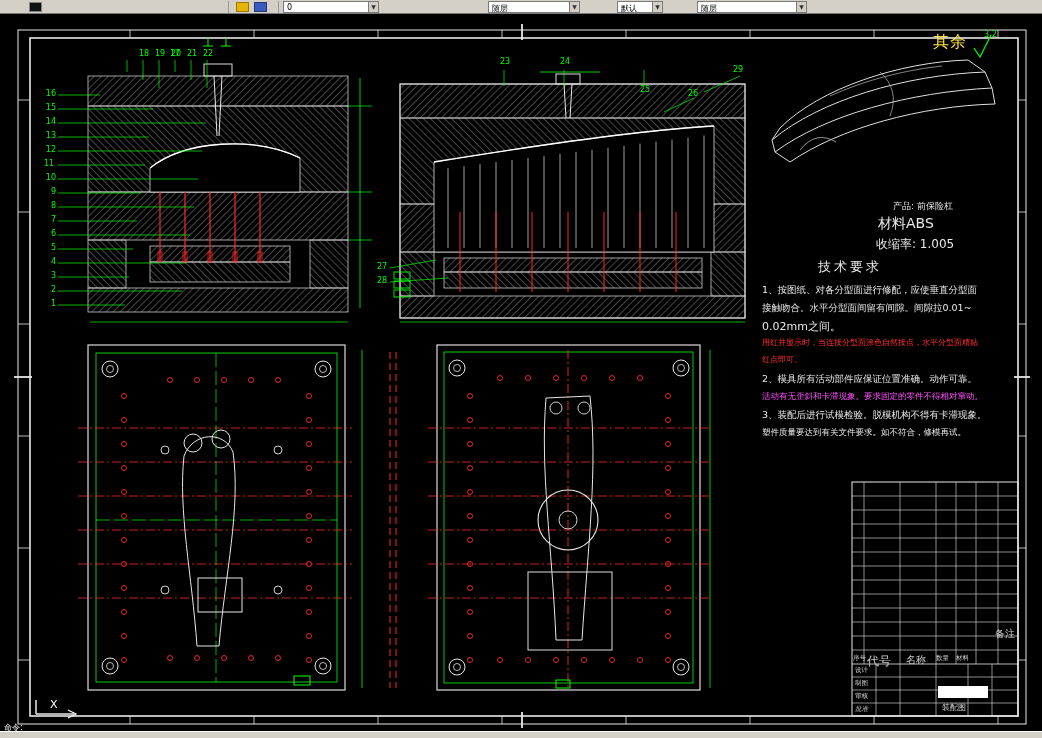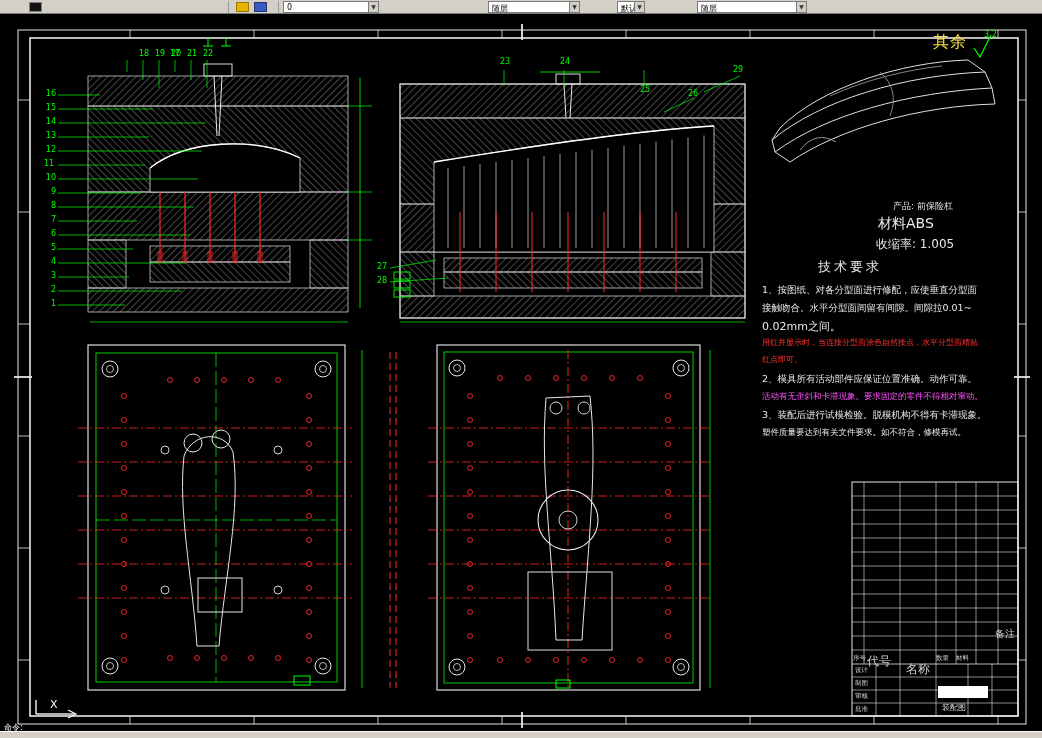--- a/index.html
+++ b/index.html
@@ -373,46 +373,46 @@
       <span style="position: absolute; left: 762px; top: 303px; font-size: 9.5px; color: rgb(232, 232, 232); line-height: 1; white-space: nowrap;">接触吻合。水平分型面间留有间隙。间隙拉0.01~</span>
       <span style="position: absolute; left: 762px; top: 321px; font-size: 11px; color: rgb(232, 232, 232); line-height: 1; white-space: nowrap;">0.02mm之间。</span>
       <span style="position: absolute; left: 762px; top: 339px; font-size: 8px; color: rgb(255, 48, 48); line-height: 1; white-space: nowrap;">用红并显示时，当连接分型面涂色自然接点，水平分型面精贴</span>
       <span style="position: absolute; left: 762px; top: 356px; font-size: 8px; color: rgb(255, 48, 48); line-height: 1; white-space: nowrap;">红点即可。</span>
       <span style="position: absolute; left: 762px; top: 374px; font-size: 9.5px; color: rgb(232, 232, 232); line-height: 1; white-space: nowrap;">2、模具所有活动部件应保证位置准确。动作可靠。</span>
       <span style="position: absolute; left: 762px; top: 392px; font-size: 8.5px; color: rgb(255, 80, 255); line-height: 1; white-space: nowrap;">活动有无歪斜和卡滞现象。要求固定的零件不得相对窜动。</span>
       <span style="position: absolute; left: 762px; top: 410px; font-size: 9.5px; color: rgb(232, 232, 232); line-height: 1; white-space: nowrap;">3、装配后进行试模检验。脱模机构不得有卡滞现象。</span>
       <span style="position: absolute; left: 762px; top: 428px; font-size: 8.5px; color: rgb(232, 232, 232); line-height: 1; white-space: nowrap;">塑件质量要达到有关文件要求。如不符合，修模再试。</span>
       <span style="position: absolute; left: 853px; top: 655px; font-size: 6.5px; color: rgb(207, 207, 207); line-height: 1; white-space: nowrap;">序号</span>
       <span style="position: absolute; left: 867px; top: 655px; font-size: 12px; color: rgb(207, 207, 207); line-height: 1; white-space: nowrap;">代号</span>
-      <span style="position: absolute; left: 906px; top: 655px; font-size: 12px; color: rgb(207, 207, 207); line-height: 1; white-space: nowrap; margin-top: 8px;">名称</span>
+      <span style="position: absolute; left: 906px; top: 655px; font-size: 10px; color: rgb(207, 207, 207); line-height: 1; white-space: nowrap;">名称</span>
       <span style="position: absolute; left: 936px; top: 655px; font-size: 6.5px; color: rgb(207, 207, 207); line-height: 1; white-space: nowrap;">数量</span>
       <span style="position: absolute; left: 956px; top: 655px; font-size: 6.5px; color: rgb(207, 207, 207); line-height: 1; white-space: nowrap;">材料</span>
       <span style="position: absolute; left: 995px; top: 629px; font-size: 10px; color: rgb(207, 207, 207); line-height: 1; white-space: nowrap;">备注</span>
       <span style="position: absolute; left: 855px; top: 667px; font-size: 6.5px; color: rgb(207, 207, 207); line-height: 1; white-space: nowrap;">设计</span>
       <span style="position: absolute; left: 855px; top: 680px; font-size: 6.5px; color: rgb(207, 207, 207); line-height: 1; white-space: nowrap;">制图</span>
       <span style="position: absolute; left: 855px; top: 693px; font-size: 6.5px; color: rgb(207, 207, 207); line-height: 1; white-space: nowrap;">审核</span>
-      <span style="position: absolute; left: 855px; top: 706px; font-size: 6.5px; color: rgb(207, 207, 207); line-height: 1; white-space: nowrap;">批准</span>
+      <span style="position: absolute; left: 855px; top: 706px; font-size: 6.5px; color: rgb(207, 207, 207); line-height: 1; white-space: nowrap; font-style: italic;">批准</span>
       <span style="position: absolute; left: 942px; top: 704px; font-size: 8px; color: rgb(221, 221, 221); line-height: 1; white-space: nowrap;">装配图</span>
     </div>
 
   <div class="toolbar">
     <div class="tbtn dark"></div>
     <div class="sep" style="left:228px"></div>
     <div class="tbtn yellow"></div>
     <div class="tbtn blue"></div>
     <div class="sep" style="left:278px"></div>
     <div class="combo" style="left:283px;width:96px">
       <span>0</span>
       <span class="arrow">▼</span>
     </div>
     <div class="combo" style="left:488px;width:92px">
       <span>随层</span>
       <span class="arrow">▼</span>
     </div>
-    <div class="combo" style="left:617px;width:28px">
+    <div class="combo" style="left:617px;width:46px">
       <span>默认</span>
       <span class="arrow">▼</span>
     </div>
     <div class="combo" style="left:697px;width:110px">
       <span>随层</span>
       <span class="arrow">▼</span>
     </div>
   </div>
 
   <span class="txt" style="left:933px;top:34px;font-size:16px;font-weight:normal;color:#fde047;letter-spacing:1px">其余</span>

